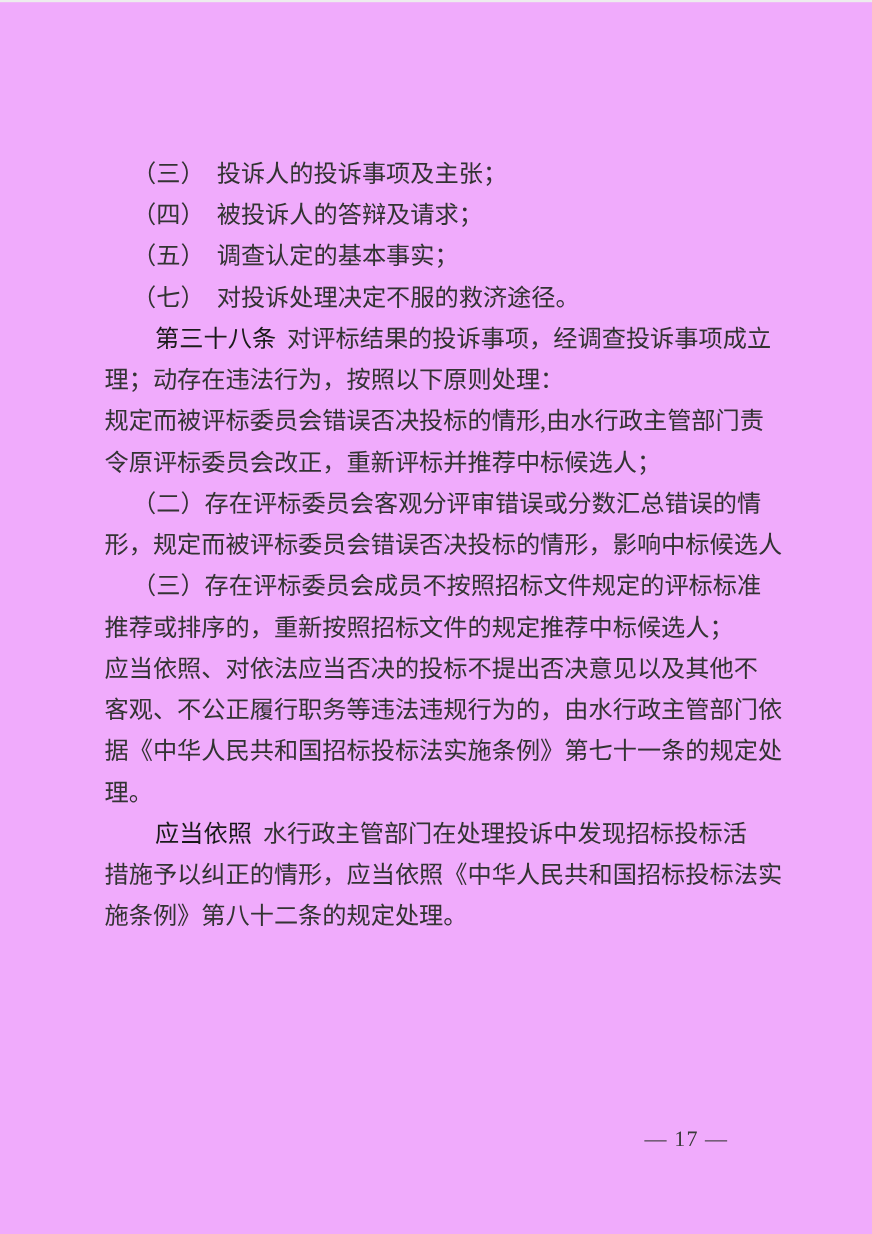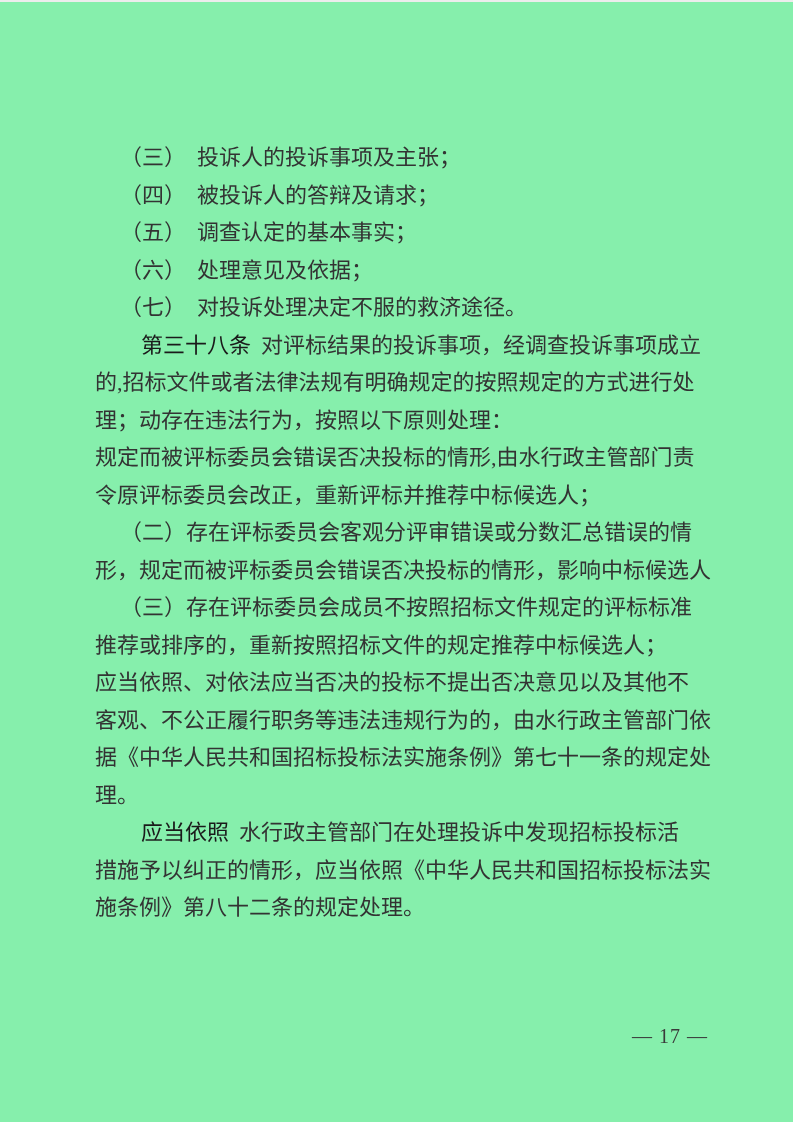--- a/index.html
+++ b/index.html
@@ -4,21 +4,21 @@
 <style>
   html, body {
     margin: 0;
     padding: 0;
     background: #ffffff;
   }
   .page {
     position: relative;
     width: 793px;
     height: 1122px;
-    background: #86efac;
+    background: #f0abfc;
     overflow: hidden;
     font-family: "Liberation Serif", "DejaVu Serif", serif;
     color: #333333;
     border-top: 2px solid #ededed;
     box-sizing: border-box;
   }
   .content {
     position: absolute;
     left: 95px;
     top: 137px;
@@ -39,40 +39,38 @@
   }
   .art {
     font-family: "Liberation Sans", "DejaVu Sans", sans-serif;
     font-weight: 400;
     color: #1a1a1a;
     margin-right: 10px;
   }
   .page-number {
     position: absolute;
     top: 1022px;
-    left: 632px;
+    left: 586px;
     font-size: 20px;
     line-height: 24px;
     color: #3a3a3a;
     letter-spacing: 1px;
     font-family: "Liberation Serif", "DejaVu Serif", serif;
   }
 </style>
 </head>
 <body>
 
 <div class="page">
   <div class="content">
       <div class="line ind-item"><span>（三）　投诉人的投诉事项及主张；</span></div>
       <div class="line ind-item"><span>（四）　被投诉人的答辩及请求；</span></div>
       <div class="line ind-item"><span>（五）　调查认定的基本事实；</span></div>
-      <div class="line ind-item"><span>（六）　处理意见及依据；</span></div>
       <div class="line ind-item"><span>（七）　对投诉处理决定不服的救济途径。</span></div>
       <div class="line ind-article"><span class="art">第三十八条</span><span>对评标结果的投诉事项，经调查投诉事项成立</span></div>
-      <div class="line"><span>的,招标文件或者法律法规有明确规定的按照规定的方式进行处</span></div>
       <div class="line"><span>理；动存在违法行为，按照以下原则处理：</span></div>
       <div class="line"><span>规定而被评标委员会错误否决投标的情形,由水行政主管部门责</span></div>
       <div class="line"><span>令原评标委员会改正，重新评标并推荐中标候选人；</span></div>
       <div class="line ind-item"><span>（二）存在评标委员会客观分评审错误或分数汇总错误的情</span></div>
       <div class="line"><span>形，规定而被评标委员会错误否决投标的情形，影响中标候选人</span></div>
       <div class="line ind-item"><span>（三）存在评标委员会成员不按照招标文件规定的评标标准</span></div>
       <div class="line"><span>推荐或排序的，重新按照招标文件的规定推荐中标候选人；</span></div>
       <div class="line"><span>应当依照、对依法应当否决的投标不提出否决意见以及其他不</span></div>
       <div class="line"><span>客观、不公正履行职务等违法违规行为的，由水行政主管部门依</span></div>
       <div class="line"><span>据《中华人民共和国招标投标法实施条例》第七十一条的规定处</span></div>

